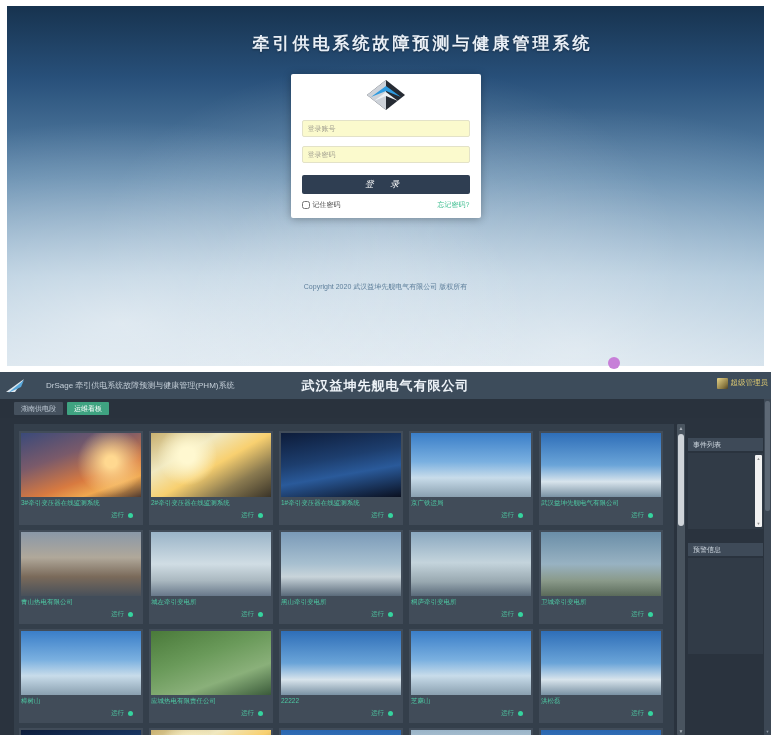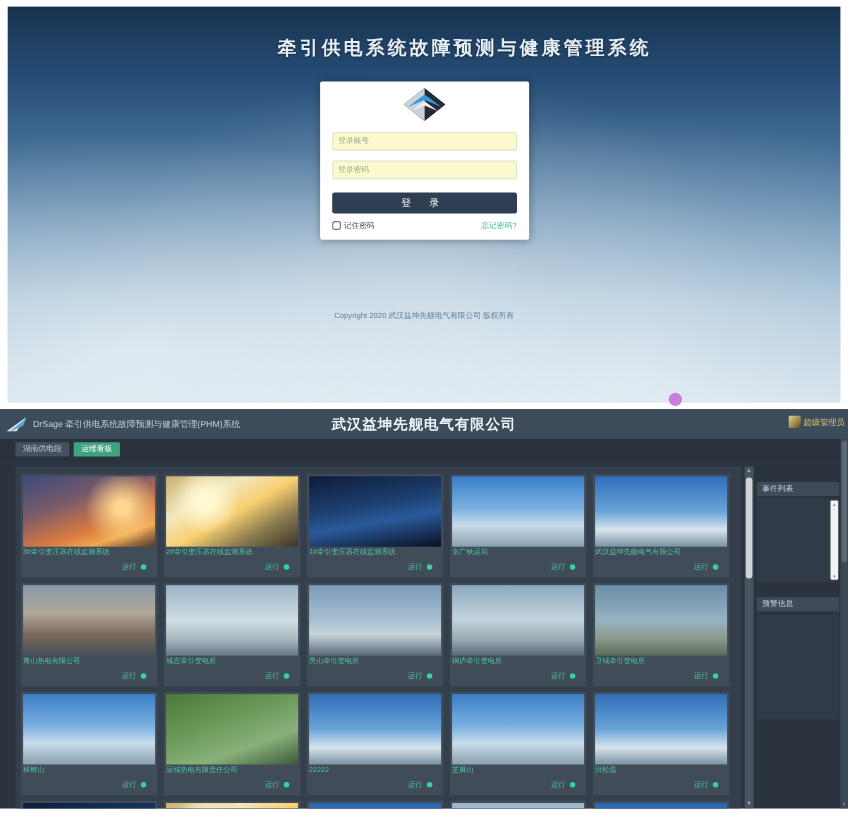--- a/index.html
+++ b/index.html
@@ -35,20 +35,21 @@
     font-size:7px;color:#555;padding:0 5px;outline:none;
   }
   .login-input::placeholder{color:#a4a292;font-size:7px}
   .input-account{top:46px}
   .input-password{top:72px}
   .login-btn{
     position:absolute;left:11px;top:101px;width:168px;height:19px;
     background:#2f3e52;color:#fff;border:none;border-radius:2px;
     font-size:9px;letter-spacing:7px;cursor:pointer;
     font-family:"Liberation Sans","DejaVu Sans",sans-serif;
+    font-style:italic;
   }
   .login-row{
     position:absolute;left:11px;right:11px;top:125px;height:12px;
     display:flex;justify-content:space-between;align-items:center;font-size:7px;
   }
   .remember-wrap{display:flex;align-items:center;color:#4a4a4a;gap:1px}
   .remember-wrap input{width:8px;height:8px;margin:0 2px 0 0}
   .forgot-link{color:#3dbd8f;text-decoration:none}
   .login-copyright{
     position:absolute;top:276px;left:0;width:100%;text-align:center;
@@ -61,26 +62,26 @@
   
   .dashboard{
     position:absolute;left:0;top:372px;width:771px;height:363px;
     background:#2a333e;overflow:hidden;
   }
   .dash-header{
     position:absolute;top:0;left:0;right:0;height:27px;background:#3d4c5b;
     display:flex;align-items:center;
   }
   .dash-logo{margin-left:6px;flex:0 0 auto;display:flex}
-  .app-name{font-size:8px;color:#c6d0da;margin-left:4px;white-space:nowrap}
+  .app-name{font-size:8px;color:#c6d0da;margin-left:20px;white-space:nowrap}
   .company-title{
     position:absolute;left:0;right:0;text-align:center;
     font-size:13px;font-weight:bold;color:#eef3f8;letter-spacing:1px;pointer-events:none;
   }
-  .user-chip{position:absolute;right:3px;top:6px;display:flex;align-items:center;gap:3px;cursor:pointer}
+  .user-chip{position:absolute;right:3px;top:6px;display:flex;align-items:flex-start;gap:3px;cursor:pointer}
   .user-avatar{width:11px;height:11px;border-radius:1px;background:linear-gradient(135deg,#e6d48a,#8a7840 70%,#4a4028)}
   .user-name{font-size:7.5px;color:#d9c671;white-space:nowrap}
   .tab-bar{
     position:absolute;top:27px;left:0;right:0;height:19px;background:#29323d;
     display:flex;align-items:center;padding-left:14px;gap:4px;box-sizing:border-box;
   }
   .tab{height:13px;line-height:13px;padding:0 7px;font-size:7px;border-radius:1px;cursor:pointer;white-space:nowrap}
   .tab-inactive{background:#45515e;color:#c2cdd8}
   .tab-active{background:#3fa381;color:#ffffff}
   

